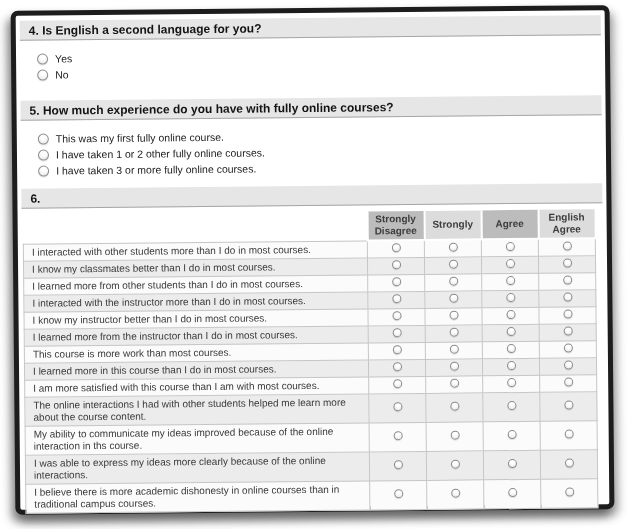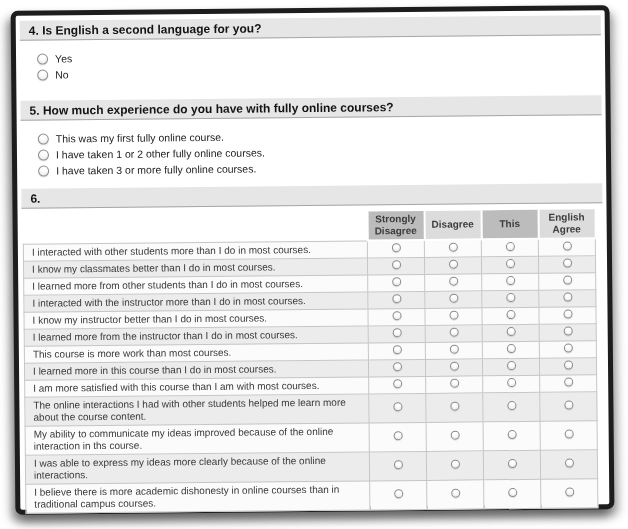--- a/index.html
+++ b/index.html
@@ -128,22 +128,22 @@
       </div>
     </section>
 
     <section class="q q6">
       <div class="qbar">6.</div>
       <table class="likert">
         <thead>
           <tr>
             <th class="stmt-h"></th>
             <th class="hd dark">Strongly Disagree</th>
-            <th class="hd light">Disagree</th>
-            <th class="hd dark">This</th>
+            <th class="hd light">Strongly</th>
+            <th class="hd dark">Agree</th>
             <th class="hd light">English Agree</th>
           </tr>
         </thead>
         <tbody id="likert-body">
             <tr>
               <td class="stmt">I interacted with other students more than I do in most courses.</td>
               <td class="radio-cell"><span class="radio radio-sm"></span></td>
               <td class="radio-cell"><span class="radio radio-sm"></span></td>
               <td class="radio-cell"><span class="radio radio-sm"></span></td>
               <td class="radio-cell"><span class="radio radio-sm"></span></td>

